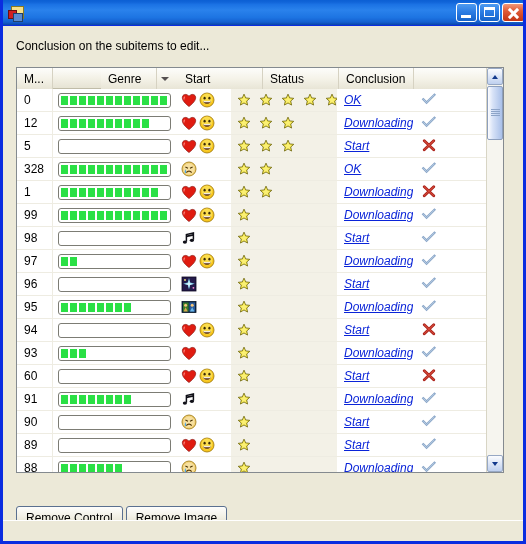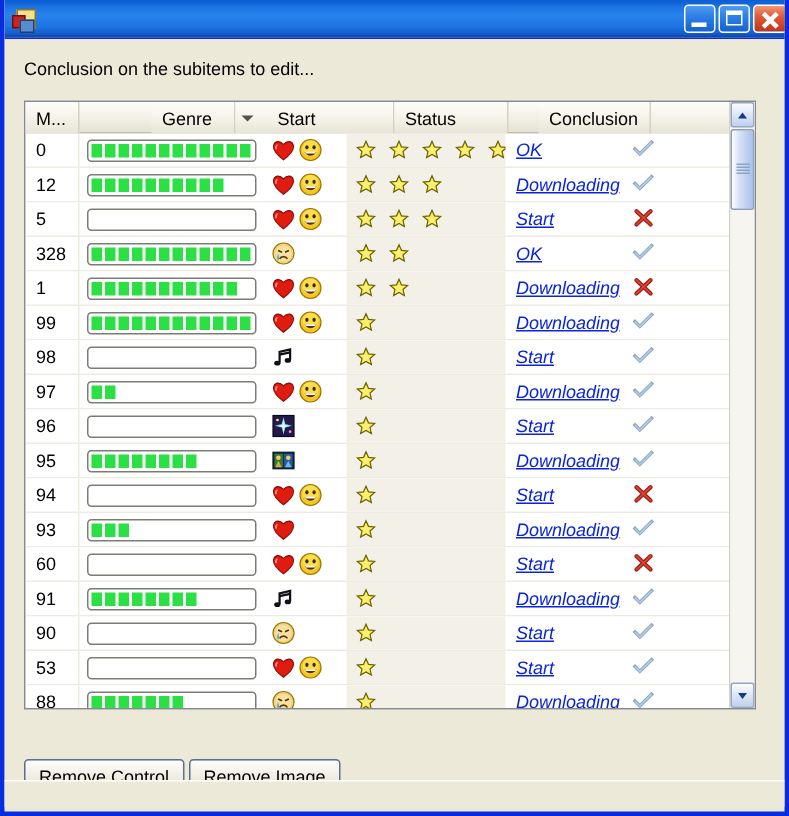--- a/index.html
+++ b/index.html
@@ -365,21 +365,21 @@
           <div class="hcell" style="width: 56px; margin-left: 48px;">
             <span>Genre</span>
           </div>
           <div class="hcell rate" style="width: 106px;">
             <span class="sort-arrow"></span>
             <span>Start</span>
           </div>
           <div class="hcell" style="width: 76px;">
             <span>Status</span>
           </div>
-          <div class="hcell" style="width: 75px; margin-left: 20px;">
+          <div class="hcell" style="width: 75px;">
             <span>Conclusion</span>
           </div>
           <div class="hcell-spacer"></div>
         </div>
 
       <div class="lv-body" id="lv-body">
           <div class="row">
             <div class="cell c-id">0</div>
             <div class="cell c-prog">
               <div class="pbar">
@@ -987,21 +987,21 @@
               <span class="statuslink">Start</span>
             </div>
             <div class="cell c-concl">
               <span class="mark"><svg width="16" height="14" viewBox="0 0 16 16">
                   <path d="M1.5 7.2 L5.2 11 L14.2 2" stroke="#8aa6c8" stroke-width="2.6" fill="none" stroke-linecap="square"></path>
                   <path d="M1.5 7.2 L5.2 11 L14.2 2" stroke="#b8cde4" stroke-width="1.1" fill="none"></path>
                 </svg></span>
             </div>
           </div>
           <div class="row">
-            <div class="cell c-id">53</div>
+            <div class="cell c-id">89</div>
             <div class="cell c-prog">
               <div class="pbar"></div>
             </div>
             <div class="cell c-genre">
               <span class="gicon"><svg width="16" height="16" viewBox="0 0 16 16">
                   <path d="M8 14.5 C2 10 0.7 6.6 1.6 4.3 C2.5 2 5.5 1.6 8 4.2 C10.5 1.6 13.5 2 14.4 4.3 C15.3 6.6 14 10 8 14.5 Z" fill="#e01b10" stroke="#8a0c06" stroke-width="0.7"></path>
                   <path d="M4 4.6 C3 5.2 2.7 6.4 3.2 7.4" stroke="#ff8a80" stroke-width="1.1" fill="none"></path>
                 </svg></span>
               <span class="gicon"><svg width="16" height="16" viewBox="0 0 16 16">
                   <circle cx="8" cy="8" r="7" fill="#f7c61e" stroke="#9a7405" stroke-width="0.8"></circle>

